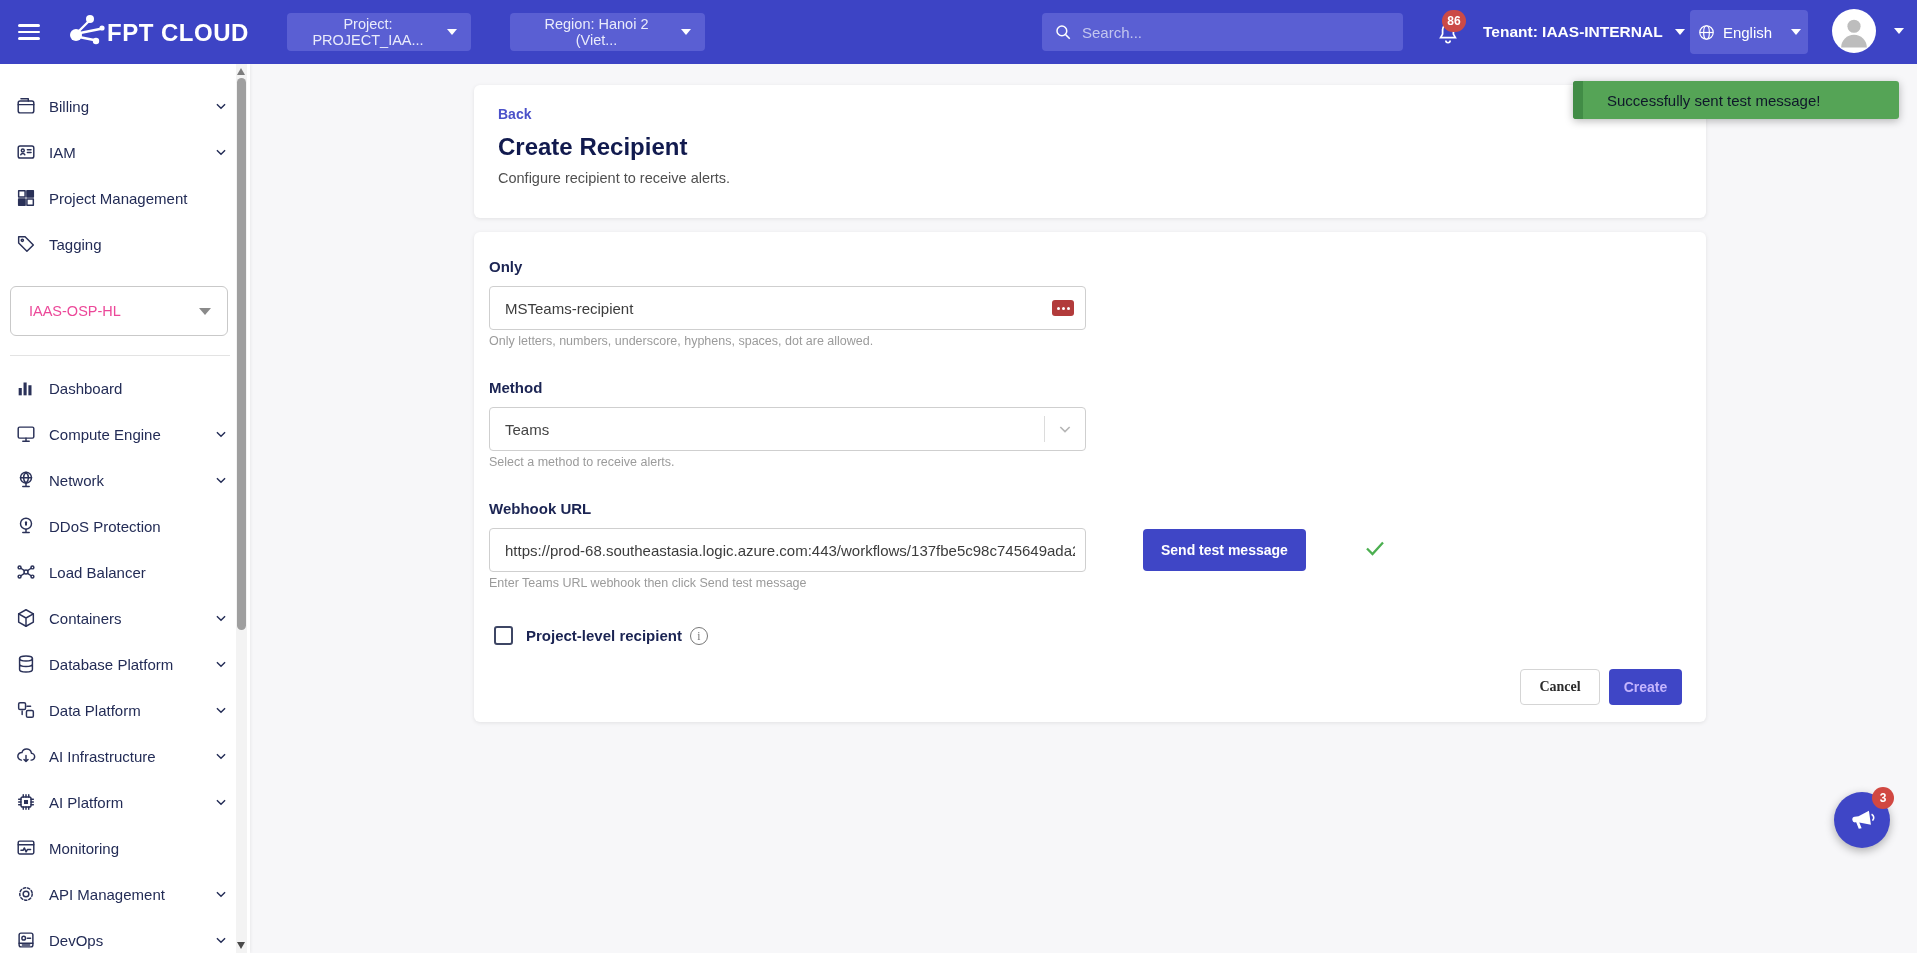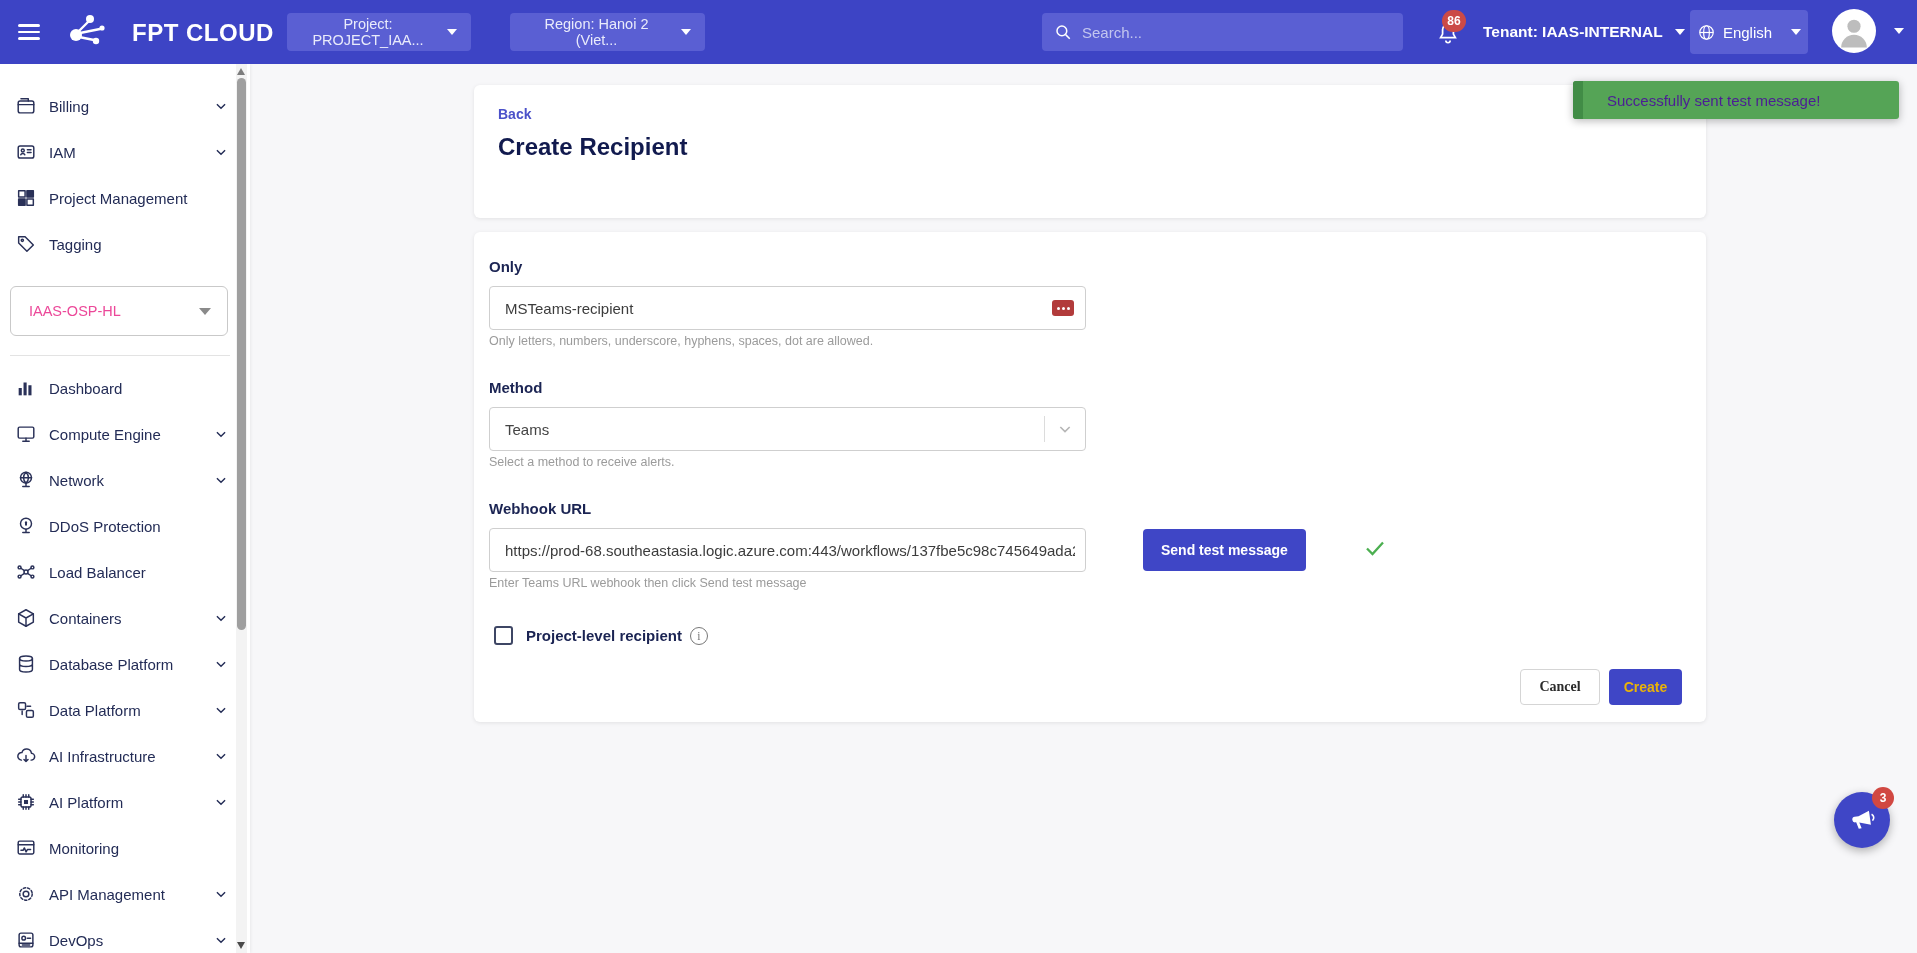--- a/index.html
+++ b/index.html
@@ -6,21 +6,21 @@
   html,body { width:1917px; height:953px; overflow:hidden;
     font-family:"Liberation Sans","DejaVu Sans",sans-serif; background:#f7f7f9; }
 
   
   .navbar { position:fixed; top:0; left:0; width:1917px; height:64px;
     background:#3d44c5; z-index:50; }
   .hamburger { position:absolute; left:14px; top:18px; width:30px; height:28px;
     background:transparent; border:none; cursor:pointer; }
   .hamburger span { display:block; width:22px; height:2.6px; background:#fff;
     margin:4px auto; border-radius:2px; }
-  .logo { position:absolute; left:66px; top:11px; display:flex; align-items:center; gap:26px; }
+  .logo { position:absolute; left:66px; top:11px; display:flex; align-items:center; gap:1px; }
   .logo-text { color:#fff; font-size:24px; font-weight:700; letter-spacing:.5px; }
   .nav-pill { position:absolute; top:13px; height:38px; background:#5a5fd3; border:none;
     border-radius:4px; color:#e9ebfb; font-size:14.5px; display:flex; align-items:center;
     justify-content:space-between; padding:0 14px; cursor:pointer;
     font-family:inherit; }
   .pill-project { left:287px; width:184px; }
   .pill-region  { left:510px; width:195px; }
   .caret-down { width:0; height:0; border-left:5px solid transparent;
     border-right:5px solid transparent; border-top:6px solid #fff; margin-left:12px; }
   .searchbox { position:absolute; left:1042px; top:13px; width:361px; height:38px;
@@ -113,28 +113,28 @@
   .checkbox-label { margin-left:13px; font-size:15px; font-weight:700; color:#1b2453; }
   .info-icon { margin-left:8px; width:18px; height:18px; border:1.4px solid #777;
     border-radius:50%; color:#777; font-size:11.5px; display:flex; align-items:center;
     justify-content:center; font-style:normal; cursor:pointer;
     font-family:"Liberation Serif","DejaVu Serif",serif; }
   .actions-row { margin-top:24px; display:flex; justify-content:flex-end; gap:9px; }
   .btn-cancel { width:80px; height:36px; background:#fff; border:1px solid #d5d5d5;
     border-radius:4px; font-size:14px; font-weight:700; color:#2b2b2b; cursor:pointer;
     font-family:Liberation Serif, serif; }
   .btn-create { width:73px; height:36px; background:#3f46c6; border:none; border-radius:4px;
-    font-size:14px; font-weight:700; color:#eab308; cursor:pointer; font-family:inherit; }
+    font-size:14px; font-weight:700; color:#c4b5fd; cursor:pointer; font-family:inherit; }
 
   
   .toast { position:fixed; left:1573px; top:81px; width:326px; height:38px;
     background:#55a456; border-radius:3px; display:flex; align-items:center;
     box-shadow:0 2px 8px rgba(0,0,0,.28); overflow:hidden; z-index:80; }
   .toast-bar { width:10px; height:100%; background:#418c46; flex:0 0 auto; }
-  .toast-text { padding-left:24px; color:#4c1d95; font-size:15px; }
+  .toast-text { padding-left:24px; color:#0f172a; font-size:15px; }
 
   
   .fab { position:fixed; left:1834px; top:792px; width:56px; height:56px; border-radius:50%;
     background:#3f46c6; border:none; cursor:pointer; box-shadow:0 3px 10px rgba(0,0,0,.3);
     display:flex; align-items:center; justify-content:center; z-index:60; }
   .fab-badge { position:absolute; top:-5px; right:-4px; width:22px; height:22px;
     border-radius:50%; background:#d14842; color:#fff; font-size:12px; font-weight:700;
     display:flex; align-items:center; justify-content:center; }
 </style>
 </head>
@@ -480,20 +480,21 @@
     <span class="sb-thumb"></span>
     <span class="sb-down"></span>
   </div>
 </aside>
 
 <main class="main">
 
   <section class="card header-card">
     <a class="back-link">Back</a>
     <h1 class="page-title">Create Recipient</h1>
+    <div class="page-subtitle">Configure recipient to receive alerts.</div>
   </section>
 
   <section class="card form-card">
 
     <div class="field">
       <div class="field-label">Only</div>
       <div class="input-wrap">
         <input class="text-input" type="text" value="MSTeams-recipient" style="">
         <span class="kb-icon">
             <i></i>

